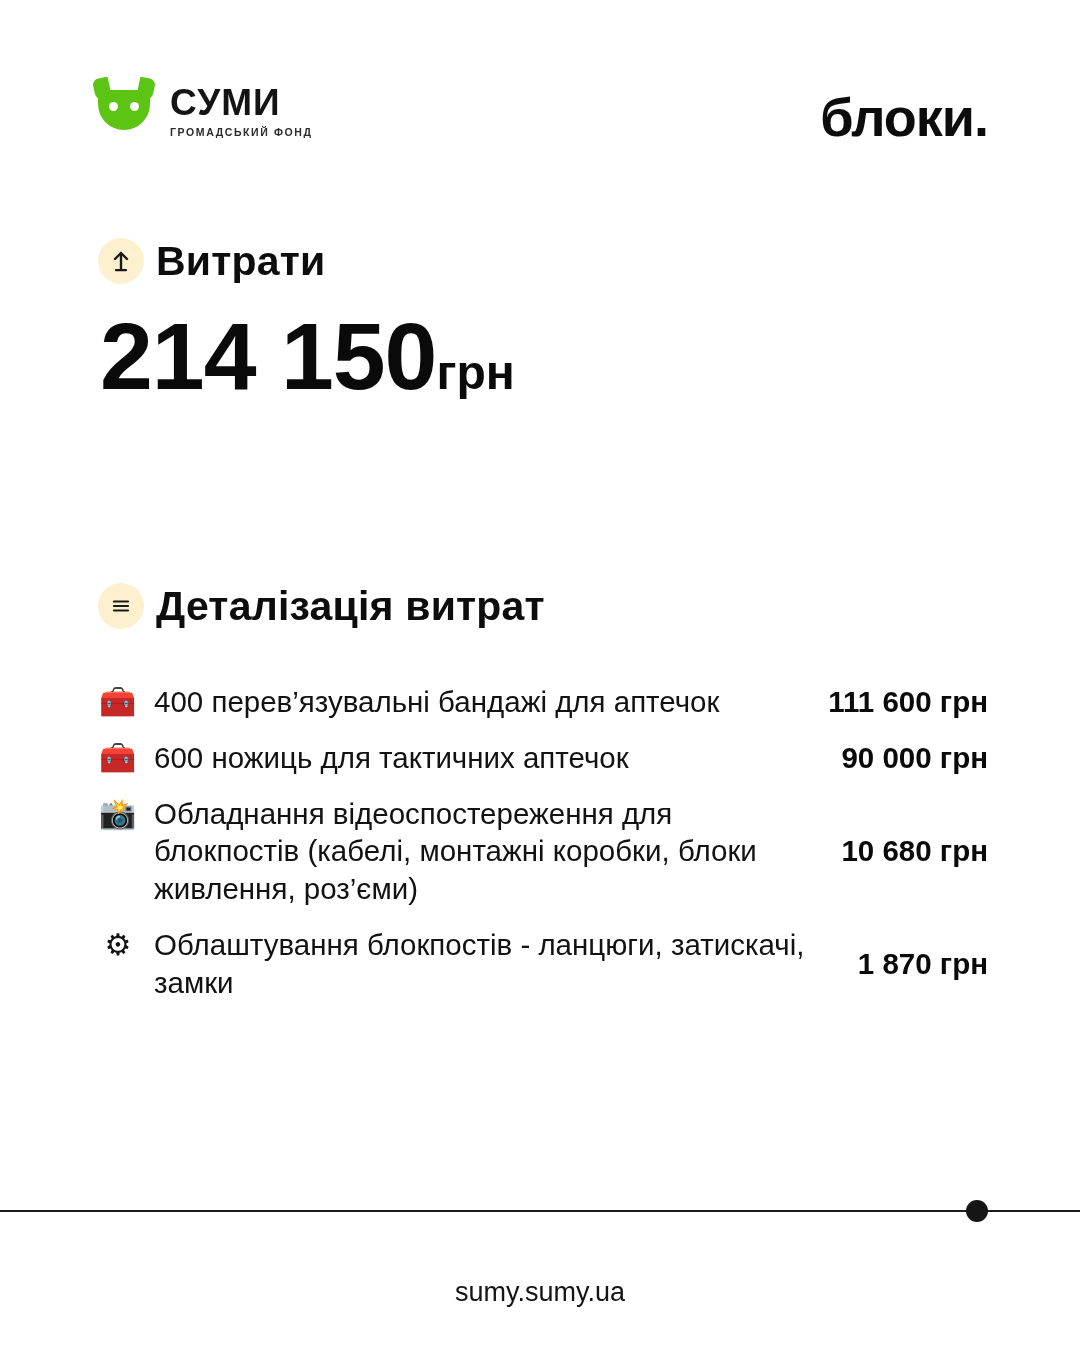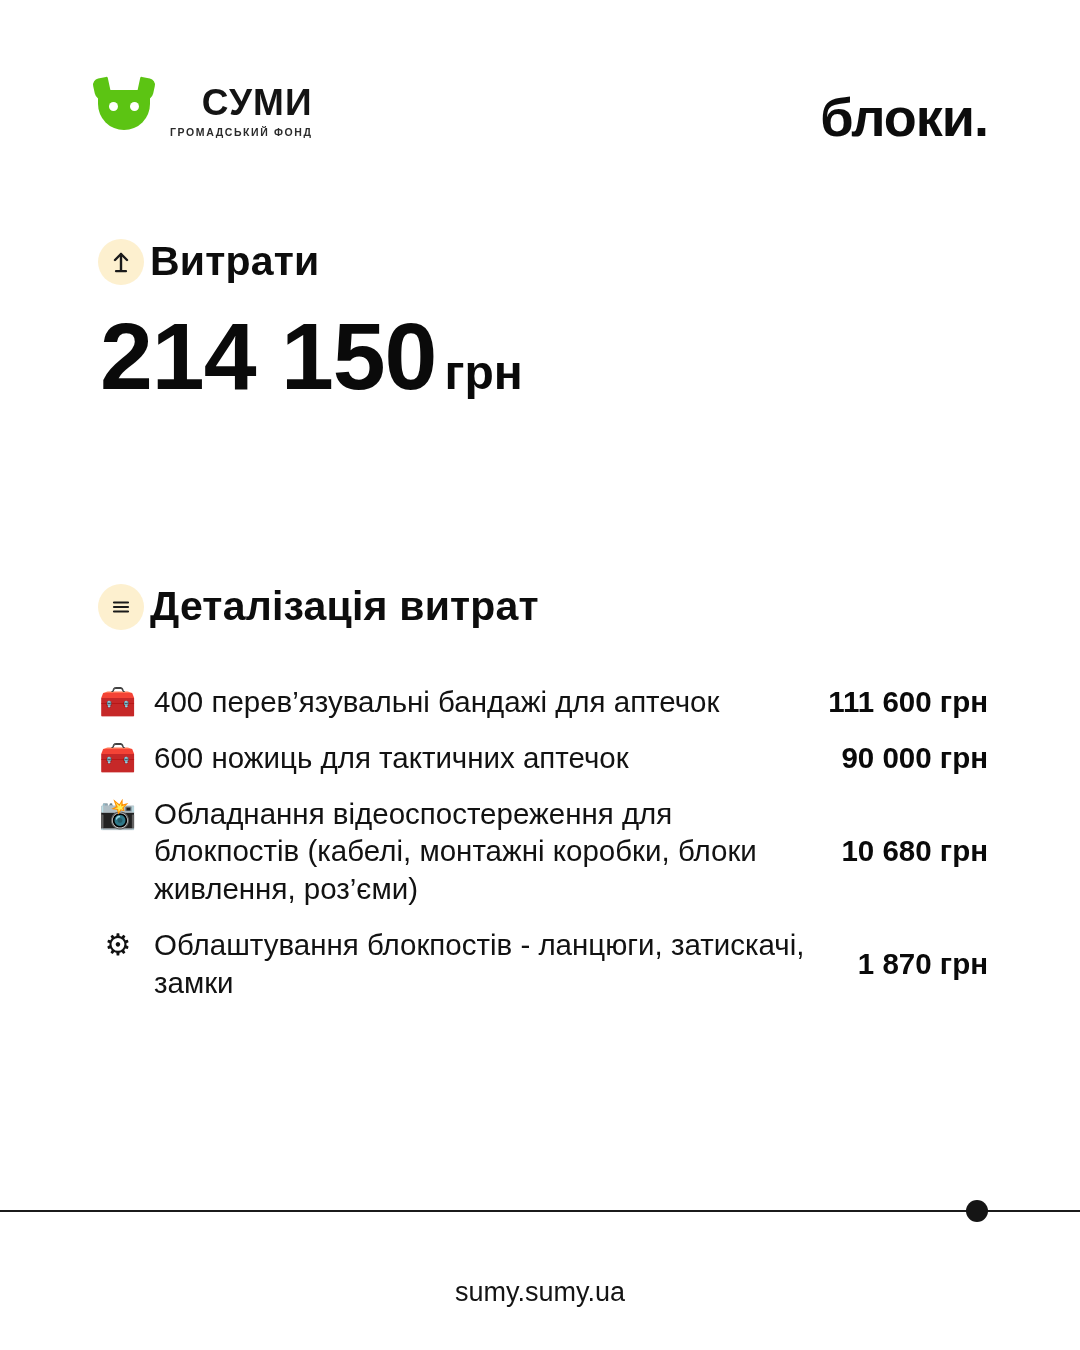--- a/index.html
+++ b/index.html
@@ -91,21 +91,20 @@
     flex-direction: column;
     justify-content: center;
     padding-top: 4px;
   }
   .brand-title {
     font-size: 37px;
     font-weight: bold;
     letter-spacing: 1px;
     line-height: 1;
     color: #141414;
-    text-align: right;
   }
   .brand-sub {
     font-size: 10.5px;
     letter-spacing: 1.6px;
     color: #2b2b2b;
     margin-top: 5px;
     font-weight: bold;
   }
 
   .brand-right {
@@ -119,22 +118,22 @@
 
   
   .section {
     position: absolute;
     left: 98px;
     right: 92px;
   }
 
   .section-head {
     display: flex;
-    align-items: flex-end;
-    gap: 6px;
+    align-items: flex-start;
+    gap: 12px;
   }
   .head-badge {
     width: 46px;
     height: 46px;
     border-radius: 50%;
     background: #fdf0cf;
     display: flex;
     align-items: center;
     justify-content: center;
     flex: none;
@@ -145,21 +144,20 @@
     font-weight: bold;
     color: #0d0d0d;
     letter-spacing: 0.2px;
   }
 
   
   .amount-row {
     margin-top: 24px;
     display: flex;
     align-items: baseline;
-    gap: 8px;
     margin-left: 2px;
   }
   .amount-value {
     font-size: 95px;
     font-weight: bold;
     letter-spacing: -1px;
     line-height: 1;
     color: #0a0a0a;
   }
   .amount-currency {

